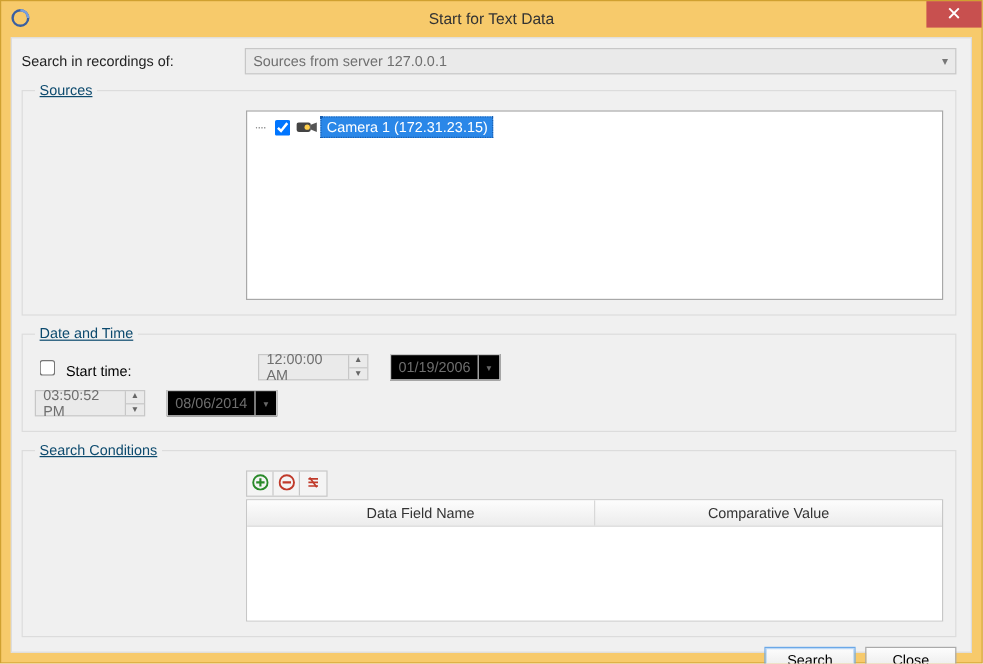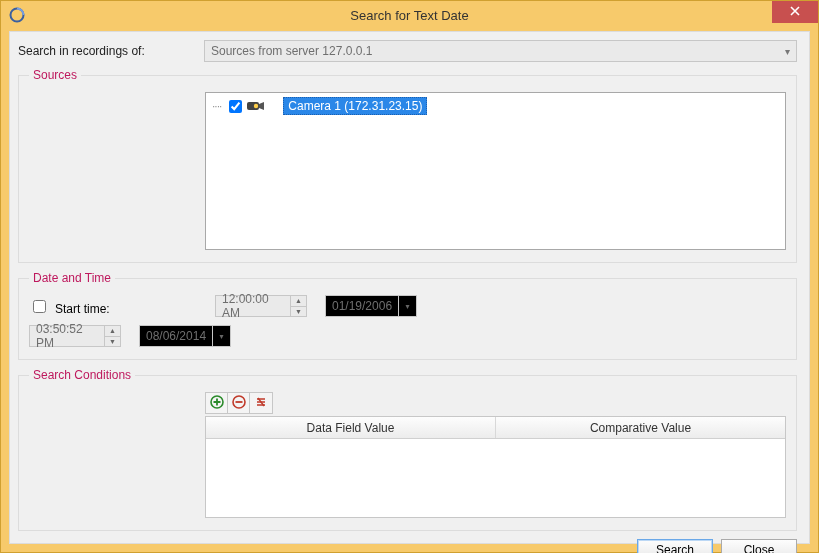--- a/index.html
+++ b/index.html
@@ -81,22 +81,23 @@
     font-size: 10px;
   }
   fieldset.group {
     border: 1px solid #dcdcdc;
     margin: 0 0 8px 0;
     padding: 10px 10px 12px 10px;
     position: relative;
   }
   fieldset.group > legend {
     padding: 0 4px;
-    color: #be185d;
+    color: #0c4a6e;
     font-size: 12px;
+    text-decoration: underline;
   }
   .sources-body {
     display: flex;
   }
   .sources-left {
     width: 176px;
   }
   .tree-box {
     flex: 1;
     height: 158px;
@@ -122,21 +123,20 @@
   }
   .cam-icon {
     width: 18px; height: 12px;
     display: inline-block;
   }
   .tree-label {
     background: #2a87e8;
     color: #fff;
     padding: 1px 4px;
     border: 1px dotted #1a5fb0;
-    margin-left: 16px;
   }
   .dt-body {
     display: flex;
     flex-direction: column;
     gap: 8px;
   }
   .dt-row {
     display: flex;
     align-items: center;
   }
@@ -273,21 +273,21 @@
 
 <div class="window">
 
   <div class="titlebar">
     <span class="app-icon">
       <svg viewBox="0 0 16 16">
           <circle cx="8" cy="8" r="6.5" fill="none" stroke="#3a5fa0" stroke-width="2"></circle>
           <path d="M8 1.5 A6.5 6.5 0 0 1 14.5 8" fill="none" stroke="#7aa0e0" stroke-width="2"></path>
         </svg>
     </span>
-    <div class="title">Search for Text Date</div>
+    <div class="title">Start for Text Data</div>
     <div class="close-btn">
       <span>
         <svg width="10" height="10" viewBox="0 0 10 10">
             <path d="M1 1 L9 9 M9 1 L1 9" stroke="#fff" stroke-width="1.6"></path>
           </svg>
       </span>
     </div>
   </div>
 
   <div class="client">
@@ -383,21 +383,21 @@
               <span>
                 <svg width="14" height="14" viewBox="0 0 14 14">
                     <path d="M3 4 H11 M3 7 H11 M3 10 H11" stroke="#c03a2a" stroke-width="1.4"></path>
                     <path d="M4 3 L10 11" stroke="#c03a2a" stroke-width="1.4"></path>
                   </svg>
               </span>
             </div>
           </div>
           <div class="grid-wrap">
             <div class="grid-head">
-              <div class="col">Data Field Value</div>
+              <div class="col">Data Field Name</div>
               <div class="col">Comparative Value</div>
             </div>
             <div class="grid-body"></div>
           </div>
         </div>
       </div>
     </fieldset>
 
     <div class="footer">
       <div class="btn primary">

